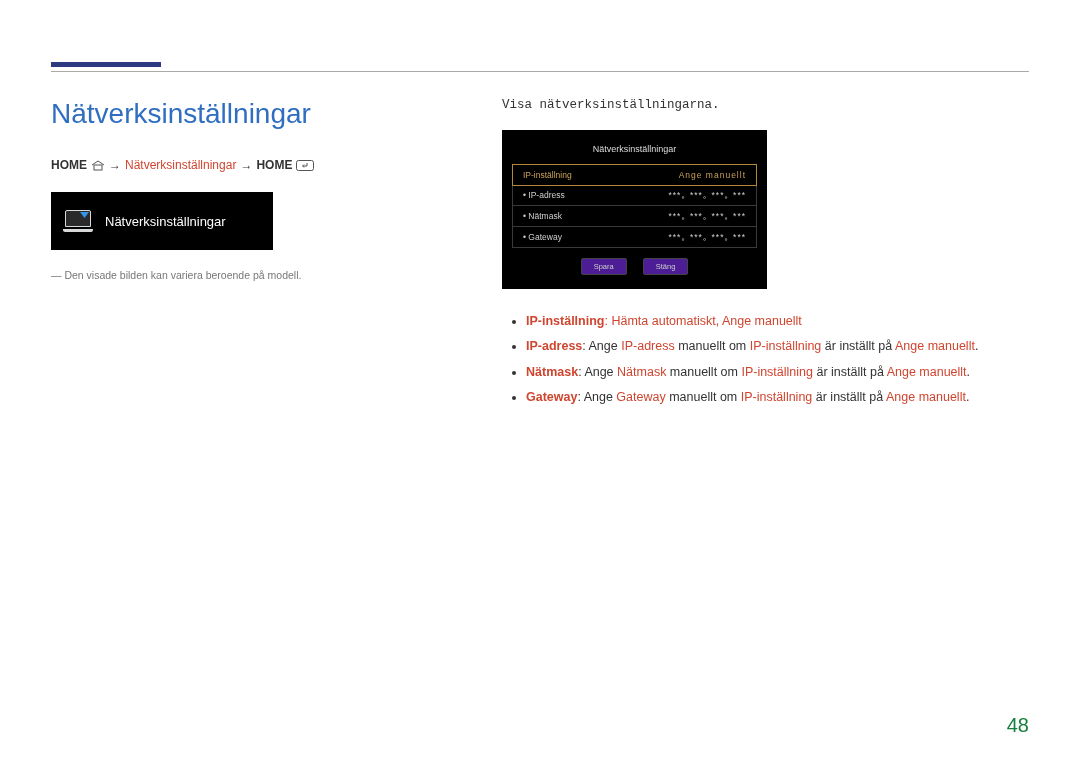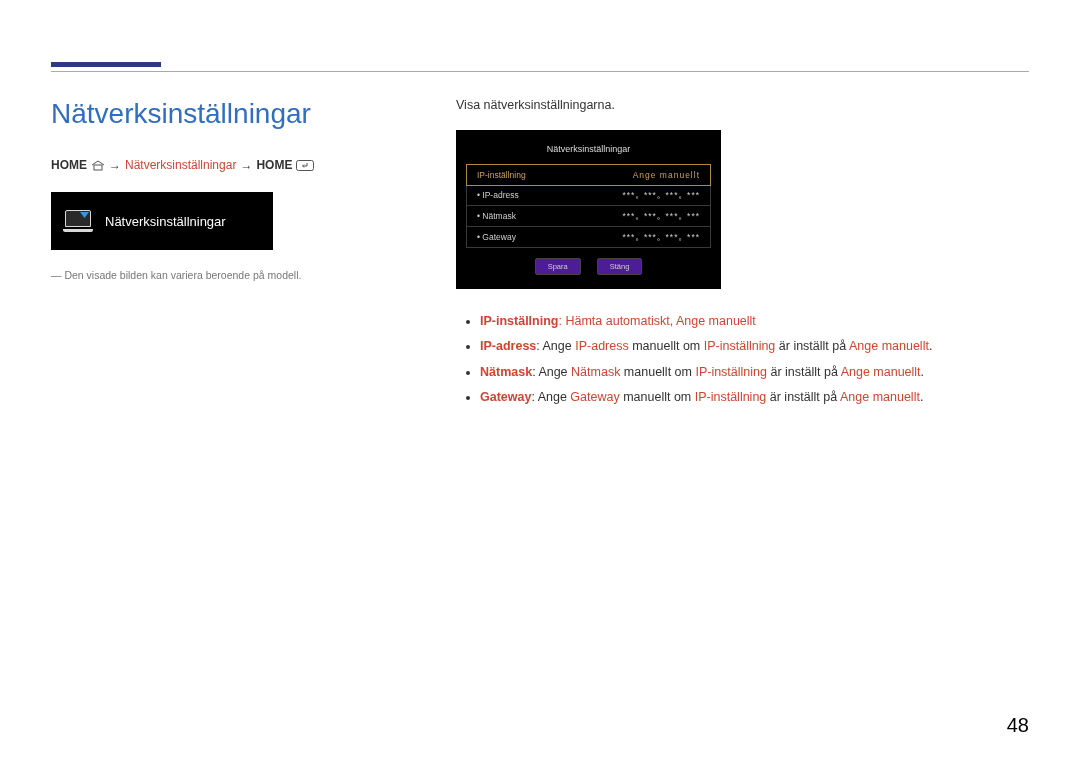--- a/index.html
+++ b/index.html
@@ -26,20 +26,21 @@
     width: 110px;
     height: 5px;
     background: #2d3a80;
   }
   .content {
     position: absolute;
     top: 98px;
     left: 51px;
     right: 34px;
     display: flex;
+    gap: 46px;
   }
   .col-left {
     width: 405px;
     padding-right: 40px;
   }
   .col-right {
     flex: 1;
   }
   .page-title {
     font-size: 28px;
@@ -104,20 +105,21 @@
     font-size: 13px;
   }
   .note {
     font-size: 10.5px;
     color: #777777;
     line-height: 1.5;
   }
   .intro {
     font-size: 12.5px;
     margin-bottom: 18px;
+    font-family: Liberation Mono, monospace;
   }
   .dialog {
     width: 265px;
     background: #000000;
     padding: 10px 10px 14px 10px;
     margin-bottom: 22px;
     font-size: 9px;
     color: #cfcfcf;
   }
   .dialog-title {
@@ -166,21 +168,21 @@
     line-height: 1.7;
   }
   .bullets li { list-style: disc; margin-bottom: 4px; }
   .em { color: #d0452f; font-weight: 400; }
   .strong-em { color: #d0452f; font-weight: 600; }
   .page-num {
     position: absolute;
     bottom: 26px;
     right: 51px;
     font-size: 20px;
-    color: #000000;
+    color: #15803d;
   }
 </style>
 </head>
 <body>
 
 <div class="top-band"></div>
 <div class="top-band-accent"></div>
 
 <div class="content">
   <div class="col-left">

